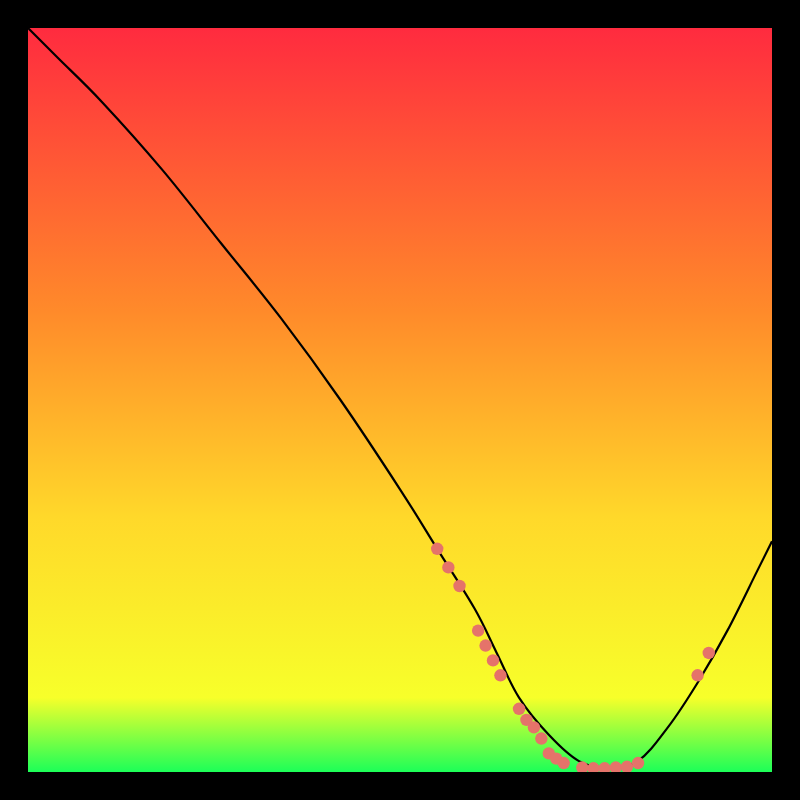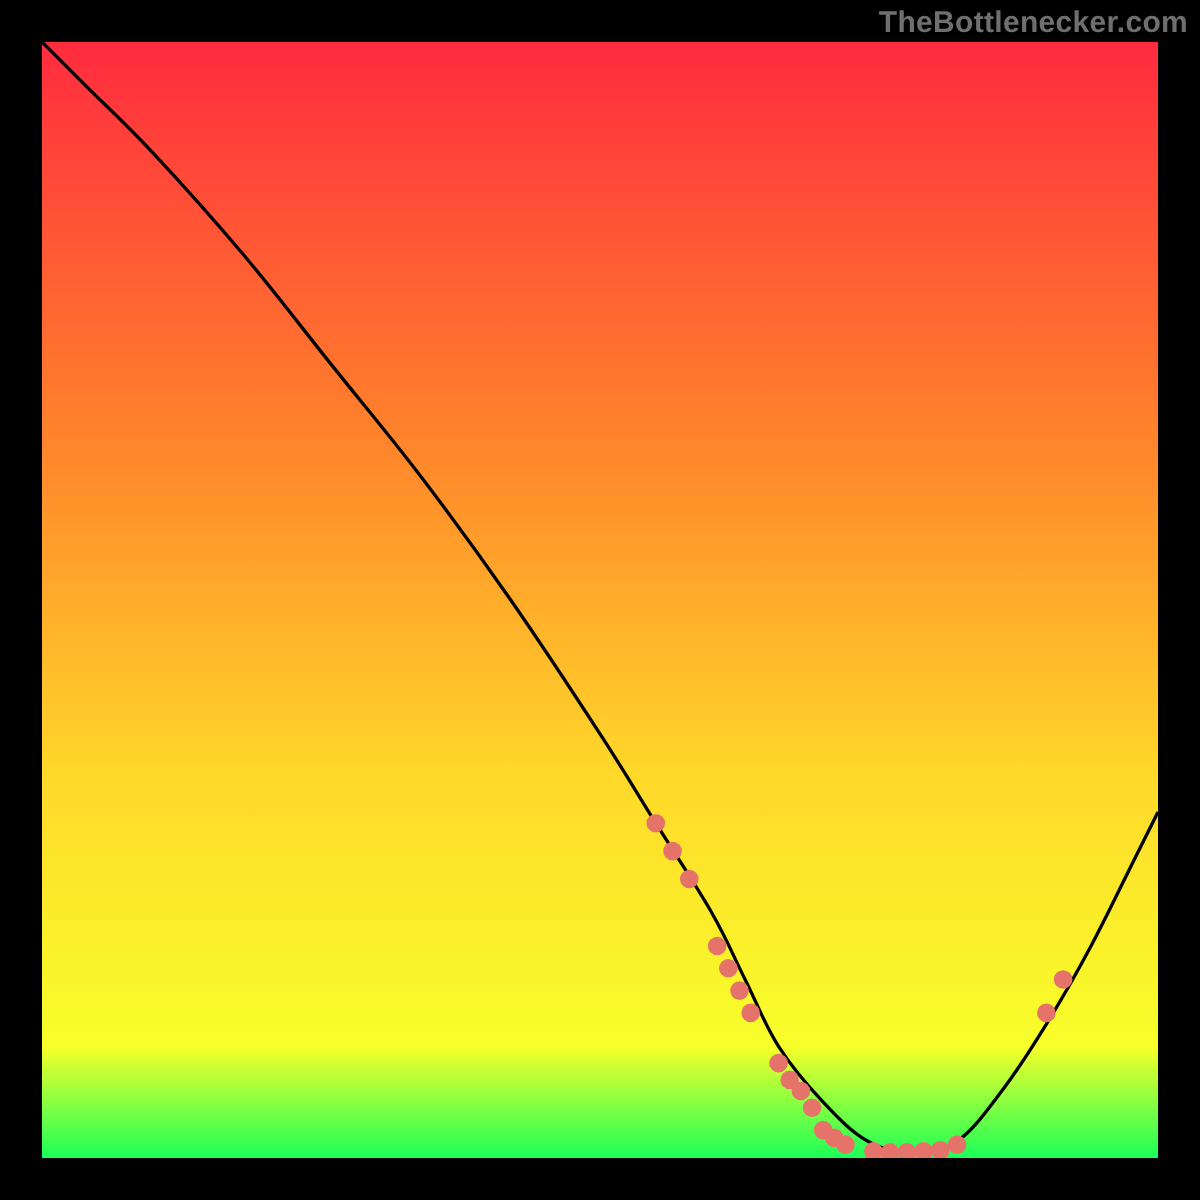--- a/index.html
+++ b/index.html
@@ -41,21 +41,20 @@
   }
   .dot {
     fill: #e5736a;
   }
 </style>
 </head>
 <body>
 
 <div class="stage">
 
-  <div class="attribution">TheBottlenecker.com</div>
 
   <svg class="plot" width="800" height="800" viewBox="0 0 800 800">
     <defs>
       <linearGradient id="bg-grad" x1="0" y1="0" x2="0" y2="1">
         <stop id="g0" offset="0%" stop-color="#ff2b3f"></stop>
         <stop id="g1" offset="38%" stop-color="#ff8a2a"></stop>
         <stop id="g2" offset="66%" stop-color="#ffd92a"></stop>
         <stop id="g3" offset="90%" stop-color="#f7ff2a"></stop>
         <stop id="g4" offset="100%" stop-color="#1cff58"></stop>
       </linearGradient>

